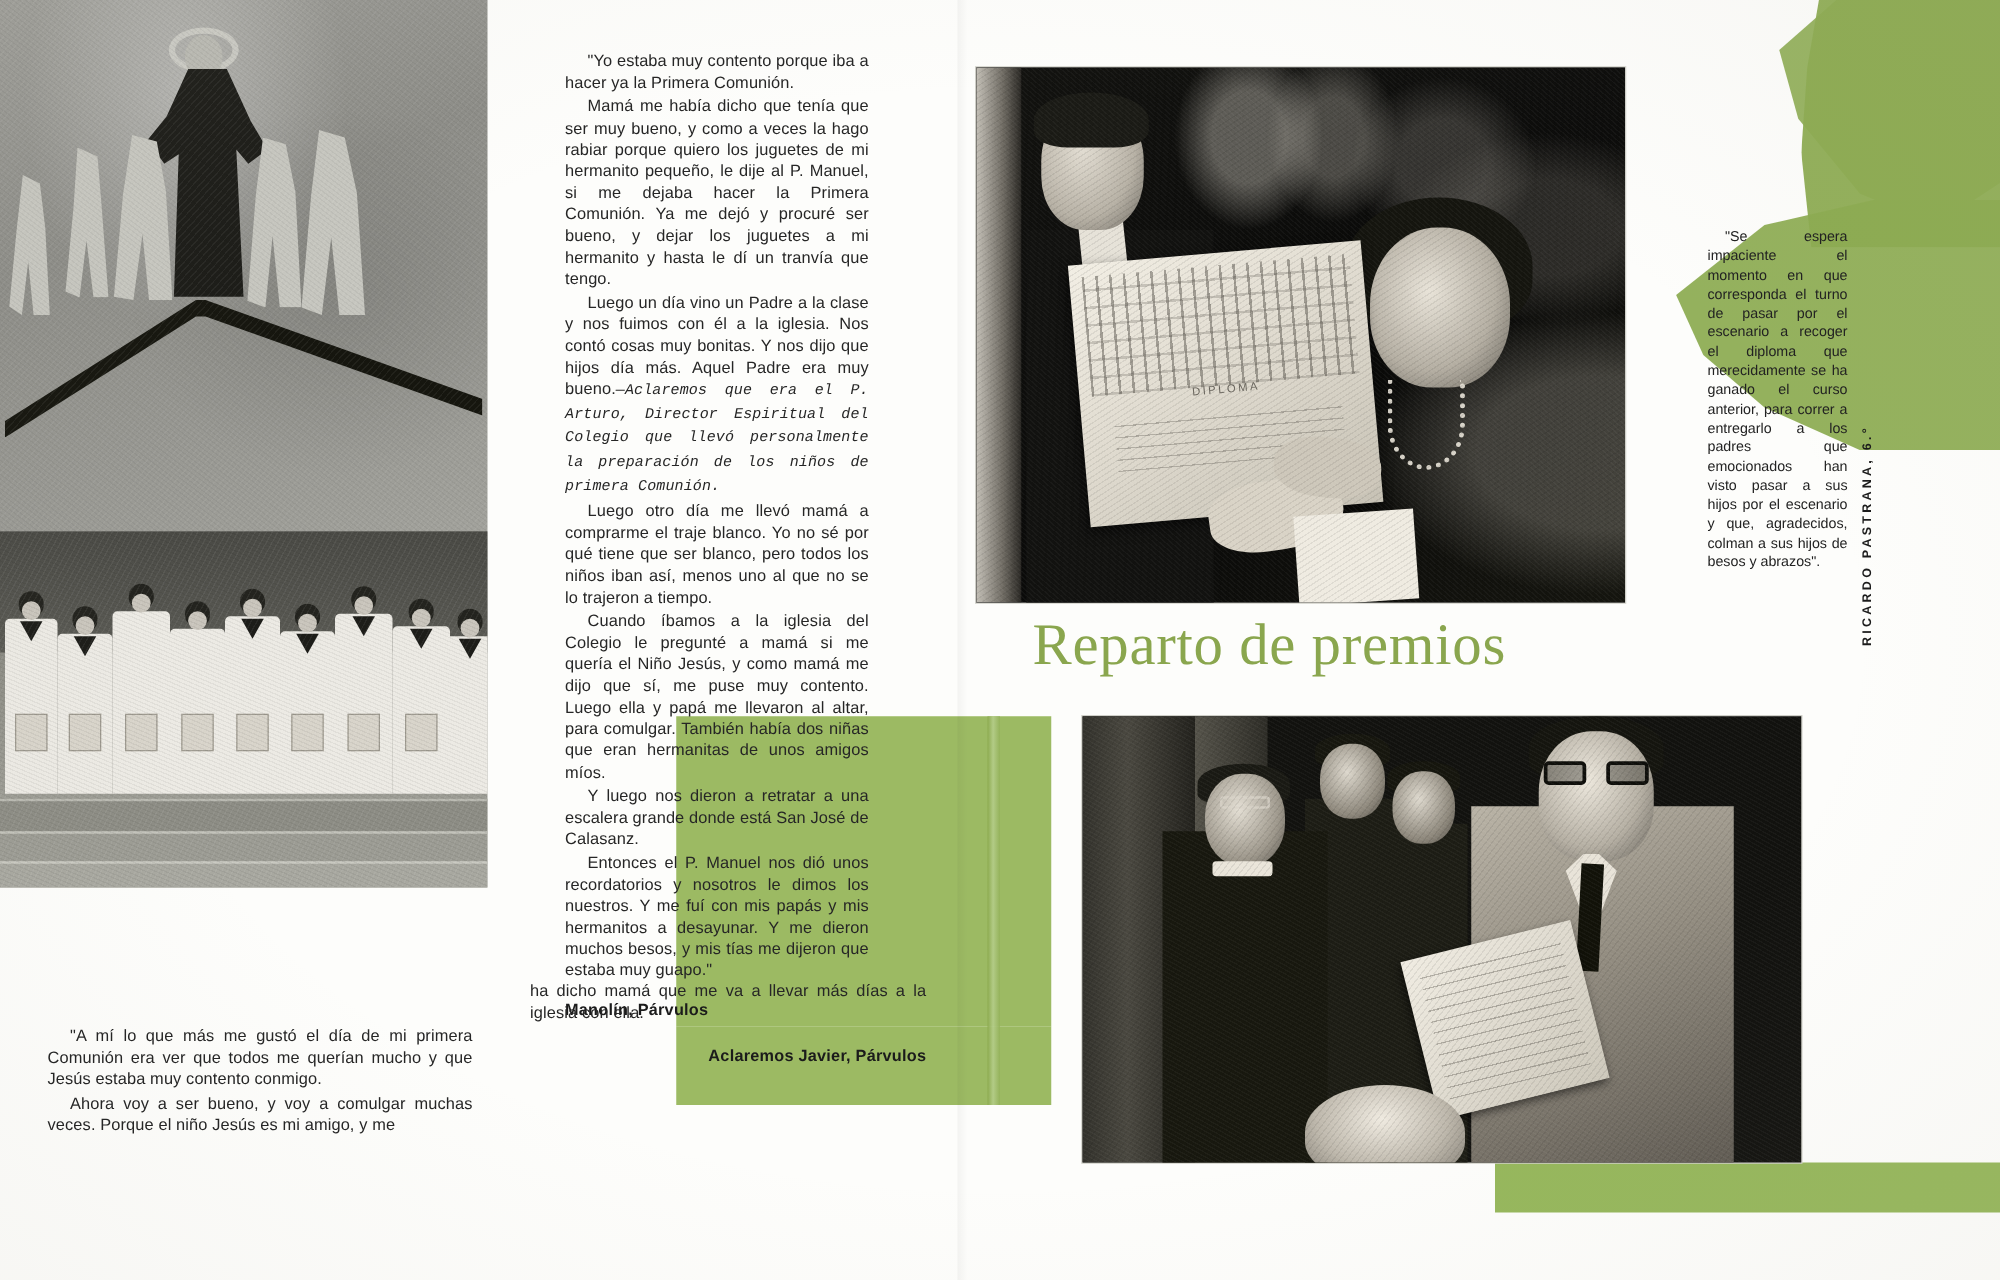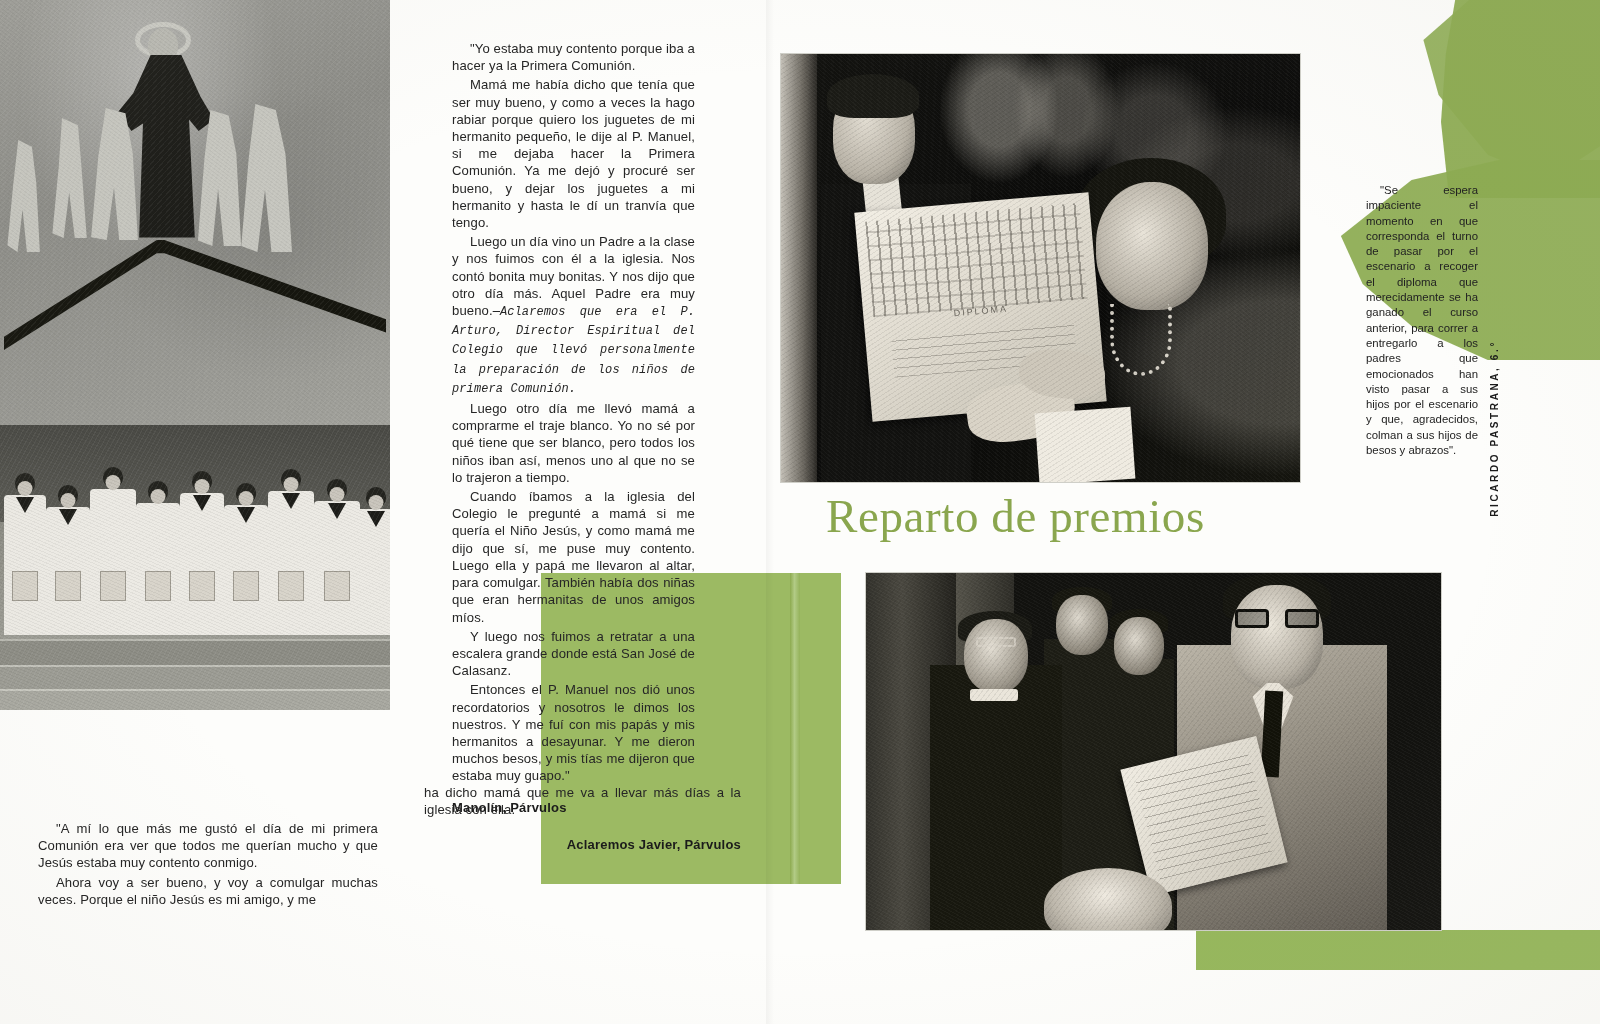--- a/index.html
+++ b/index.html
@@ -531,24 +531,24 @@
     </div>
     <div class="p-oldman"></div>
     <div class="grain"></div>
   </div>
 
   <div id="section-title">Reparto de premios</div>
 
   <div id="col-main" class="bodytext">
     <p class="first">"Yo estaba muy contento porque iba a hacer ya la Primera Comunión.</p>
     <p>Mamá me había dicho que tenía que ser muy bueno, y como a veces la hago rabiar porque quiero los juguetes de mi hermanito pequeño, le dije al P. Manuel, si me dejaba hacer la Primera Comunión. Ya me dejó y procuré ser bueno, y dejar los juguetes a mi hermanito y hasta le dí un tranvía que tengo.</p>
-    <p><span>Luego un día vino un Padre a la clase y nos fuimos con él a la iglesia. Nos contó bonita muy bonitas. Y nos dijo que otro día más. Aquel Padre era muy bueno.</span><span class="editorial">—Aclaremos que era el P. Arturo, Director Espiritual del Colegio que llevó personalmente la preparación de los niños de primera Comunión.</span></p>
+    <p><span>Luego un día vino un Padre a la clase y nos fuimos con él a la iglesia. Nos contó cosas muy bonitas. Y nos dijo que hijos día más. Aquel Padre era muy bueno.</span><span class="editorial">—Aclaremos que era el P. Arturo, Director Espiritual del Colegio que llevó personalmente la preparación de los niños de primera Comunión.</span></p>
     <p>Luego otro día me llevó mamá a comprarme el traje blanco. Yo no sé por qué tiene que ser blanco, pero todos los niños iban así, menos uno al que no se lo trajeron a tiempo.</p>
     <p>Cuando íbamos a la iglesia del Colegio le pregunté a mamá si me quería el Niño Jesús, y como mamá me dijo que sí, me puse muy contento. Luego ella y papá me llevaron al altar, para comulgar. También había dos niñas que eran hermanitas de unos amigos míos.</p>
-    <p>Y luego nos fuimos a retratar a una escalera grande donde está San José de Calasanz.</p>
+    <p>Y luego nos dieron a retratar a una escalera grande donde está San José de Calasanz.</p>
     <p>Entonces el P. Manuel nos dió unos recordatorios y nosotros le dimos los nuestros. Y me fuí con mis papás y mis hermanitos a desayunar. Y me dieron muchos besos, y mis tías me dijeron que estaba muy guapo."</p>
     <div class="signature">Manolín, Párvulos</div>
   </div>
 
   <div id="col-bottom-left" class="bodytext">
     <p class="first">"A mí lo que más me gustó el día de mi primera Comunión era ver que todos me querían mucho y que Jesús estaba muy contento conmigo.</p>
     <p>Ahora voy a ser bueno, y voy a comulgar muchas veces. Porque el niño Jesús es mi amigo, y me</p>
   </div>
 
   <div id="col-bottom-mid" class="bodytext">

